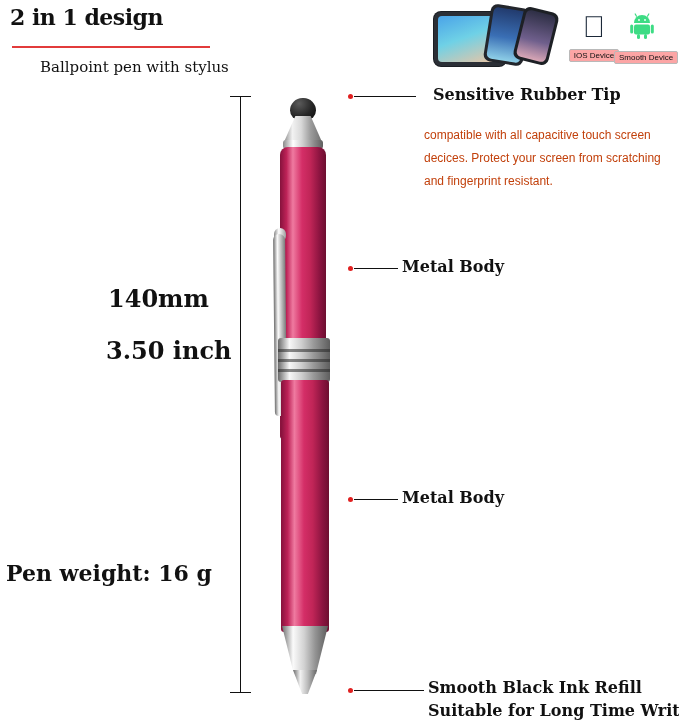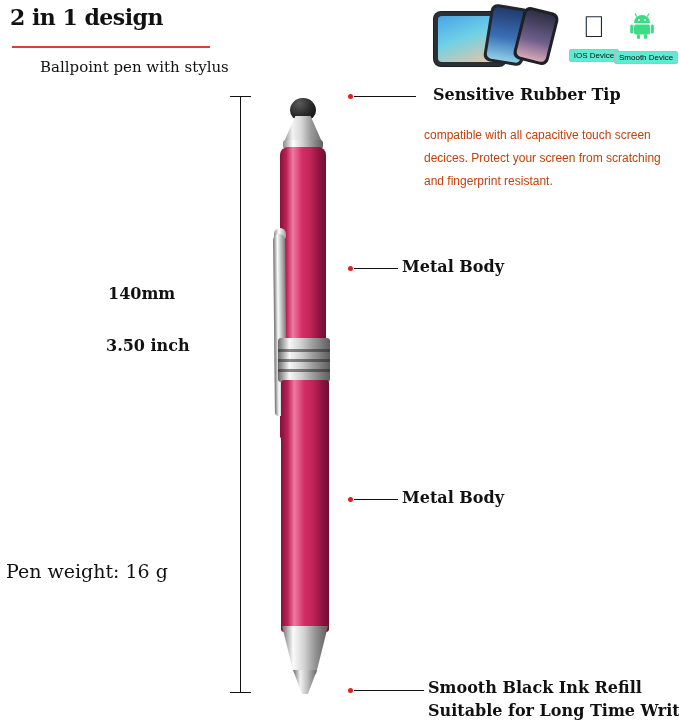--- a/index.html
+++ b/index.html
@@ -119,21 +119,21 @@
     display: block;
     height: 34px;
     line-height: 34px;
     font-size: 30px;
   }
   .badge .cap {
     display: inline-block;
     font-size: 8px;
     font-family: "Liberation Sans", sans-serif;
     color: #111;
-    background: #5eead4;
+    background: #fca5a5;
     border: 1px solid #b9b9b9;
     border-radius: 2px;
     padding: 1px 4px;
     white-space: nowrap;
   }
   .badge-ios { left: 132px; top: 6px; }
   .badge-ios .glyph { color: #1b2838; }
   .badge-android { left: 182px; top: 6px; }
   .badge-android .glyph { color: #3ddc84; }
   .android-robot {
@@ -157,33 +157,33 @@
     height: 1px;
     background: #111;
   }
   .dim-cap.top { top: 96px; }
   .dim-cap.bottom { top: 692px; }
 
   .measure {
     position: absolute;
     font-family: "DejaVu Serif", serif;
     font-weight: bold;
-    font-size: 16px;
+    font-size: 24px;
     color: #111;
     white-space: nowrap;
   }
   .measure-mm { left: 108px; top: 284px; }
   .measure-in { left: 106px; top: 336px; }
   .measure-weight {
     position: absolute;
     left: 6px;
     top: 560px;
     font-family: "DejaVu Serif", serif;
-    font-weight: normal;
-    font-size: 19px;
+    font-weight: bold;
+    font-size: 22px;
     color: #111;
     white-space: nowrap;
   }
 
   
   .pen { position: absolute; left: 262px; top: 92px; width: 90px; height: 600px; }
 
   .tip-rubber {
     position: absolute;
     left: 28px; top: 6px;

